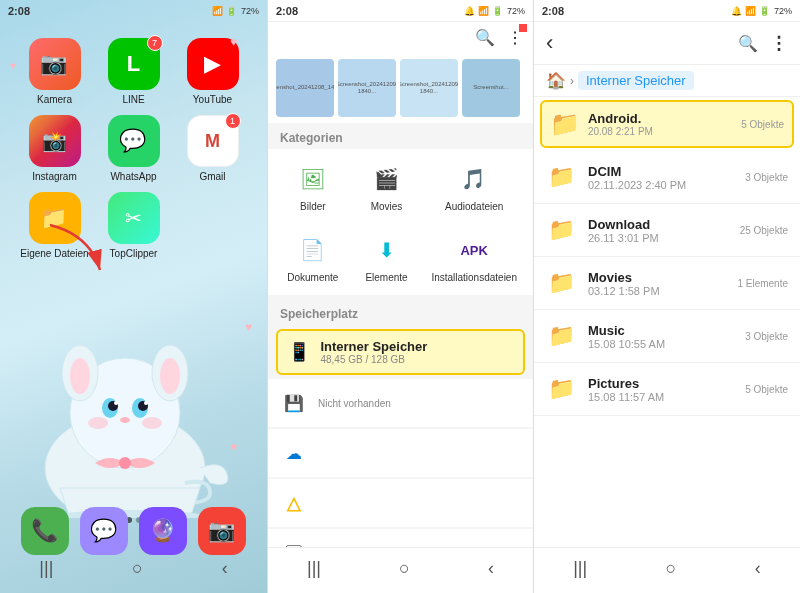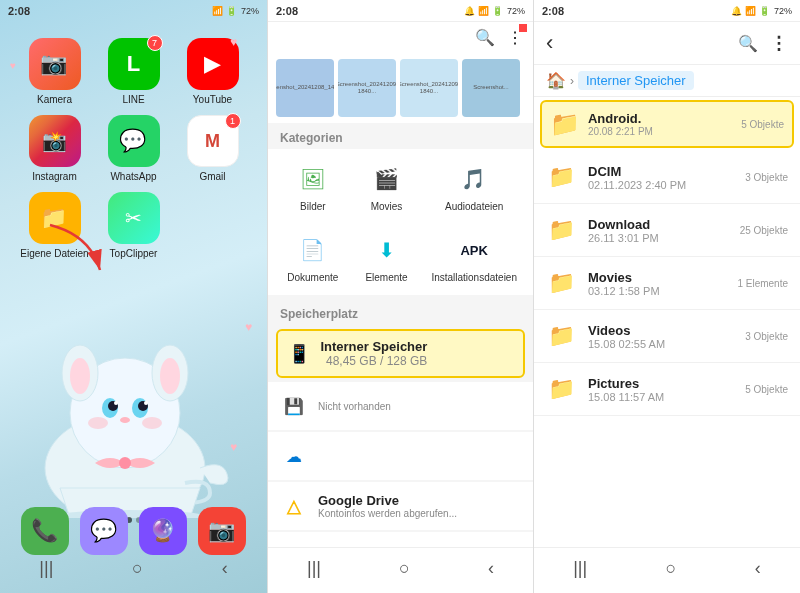--- a/index.html
+++ b/index.html
@@ -288,52 +288,48 @@
     </div>
     <div class="category-item">
       <div class="category-icon" style="color:#FF9800;">📄</div>
       <span class="category-label">Dokumente</span>
     </div>
     <div class="category-item">
       <div class="category-icon" style="color:#00BCD4;">⬇</div>
       <span class="category-label">Elemente</span>
     </div>
     <div class="category-item">
-      <div class="category-icon" style="color:#0f172a; font-size:13px; font-weight:bold;">APK</div>
+      <div class="category-icon" style="color:#4c1d95; font-size:13px; font-weight:bold;">APK</div>
       <span class="category-label">Installationsdateien</span>
     </div>
   </div>
 
   <div class="section-title" style="margin-top:4px;">Speicherplatz</div>
 
   <div style="margin:4px 8px; border:2.5px solid #f5c800; border-radius:6px; background:#fff9c4; display:flex; align-items:center; gap:10px; padding:8px 10px;">
     <div style="font-size:18px;">📱</div>
     <div>
       <div style="font-size:13px; font-weight:600; color:#222;">Interner Speicher</div>
-      <div style="font-size:12px; color:#888;text-align:right;">48,45 GB / 128 GB</div>
+      <div style="font-size:10px; color:#888;">48,45 GB / 128 GB</div>
     </div>
   </div>
 
   <div class="storage-item">
     <div class="storage-icon">💾</div>
     <div class="storage-info">
       <div class="storage-detail">Nicht vorhanden</div>
     </div>
   </div>
 
   <div class="storage-item">
     <div class="storage-icon" style="color:#0078d4;">☁</div>
   </div>
 
   <div class="storage-item">
     <div class="storage-icon" style="color:#fbbc04; font-size:18px; font-weight:bold;">△</div>
-    <div class="storage-info">
-      <div class="storage-name">Google Drive</div>
-      <div class="storage-detail">Kontoinfos werden abgerufen...</div>
-    </div>
   </div>
 
   <div class="storage-item">
     <div class="storage-icon" style="font-size:16px;">🖥</div>
     <div class="storage-info">
       <div class="storage-name">Netzwerkspeicher</div>
     </div>
     <div style="width:10px;height:10px;background:#f44;border-radius:50%;"></div>
   </div>
 
@@ -410,22 +406,22 @@
       <div class="folder-info">
         <div class="folder-name">Movies</div>
         <div class="folder-date">03.12 1:58 PM</div>
       </div>
       <div class="folder-count">1 Elemente</div>
     </div>
 
     <div class="folder-item">
       <div class="folder-icon">📁</div>
       <div class="folder-info">
-        <div class="folder-name">Videos</div>
-        <div class="folder-date">15.08 02:55 AM</div>
+        <div class="folder-name">Music</div>
+        <div class="folder-date">15.08 10:55 AM</div>
       </div>
       <div class="folder-count">3 Objekte</div>
     </div>
 
     <div class="folder-item">
       <div class="folder-icon">📁</div>
       <div class="folder-info">
         <div class="folder-name">Pictures</div>
         <div class="folder-date">15.08 11:57 AM</div>
       </div>

